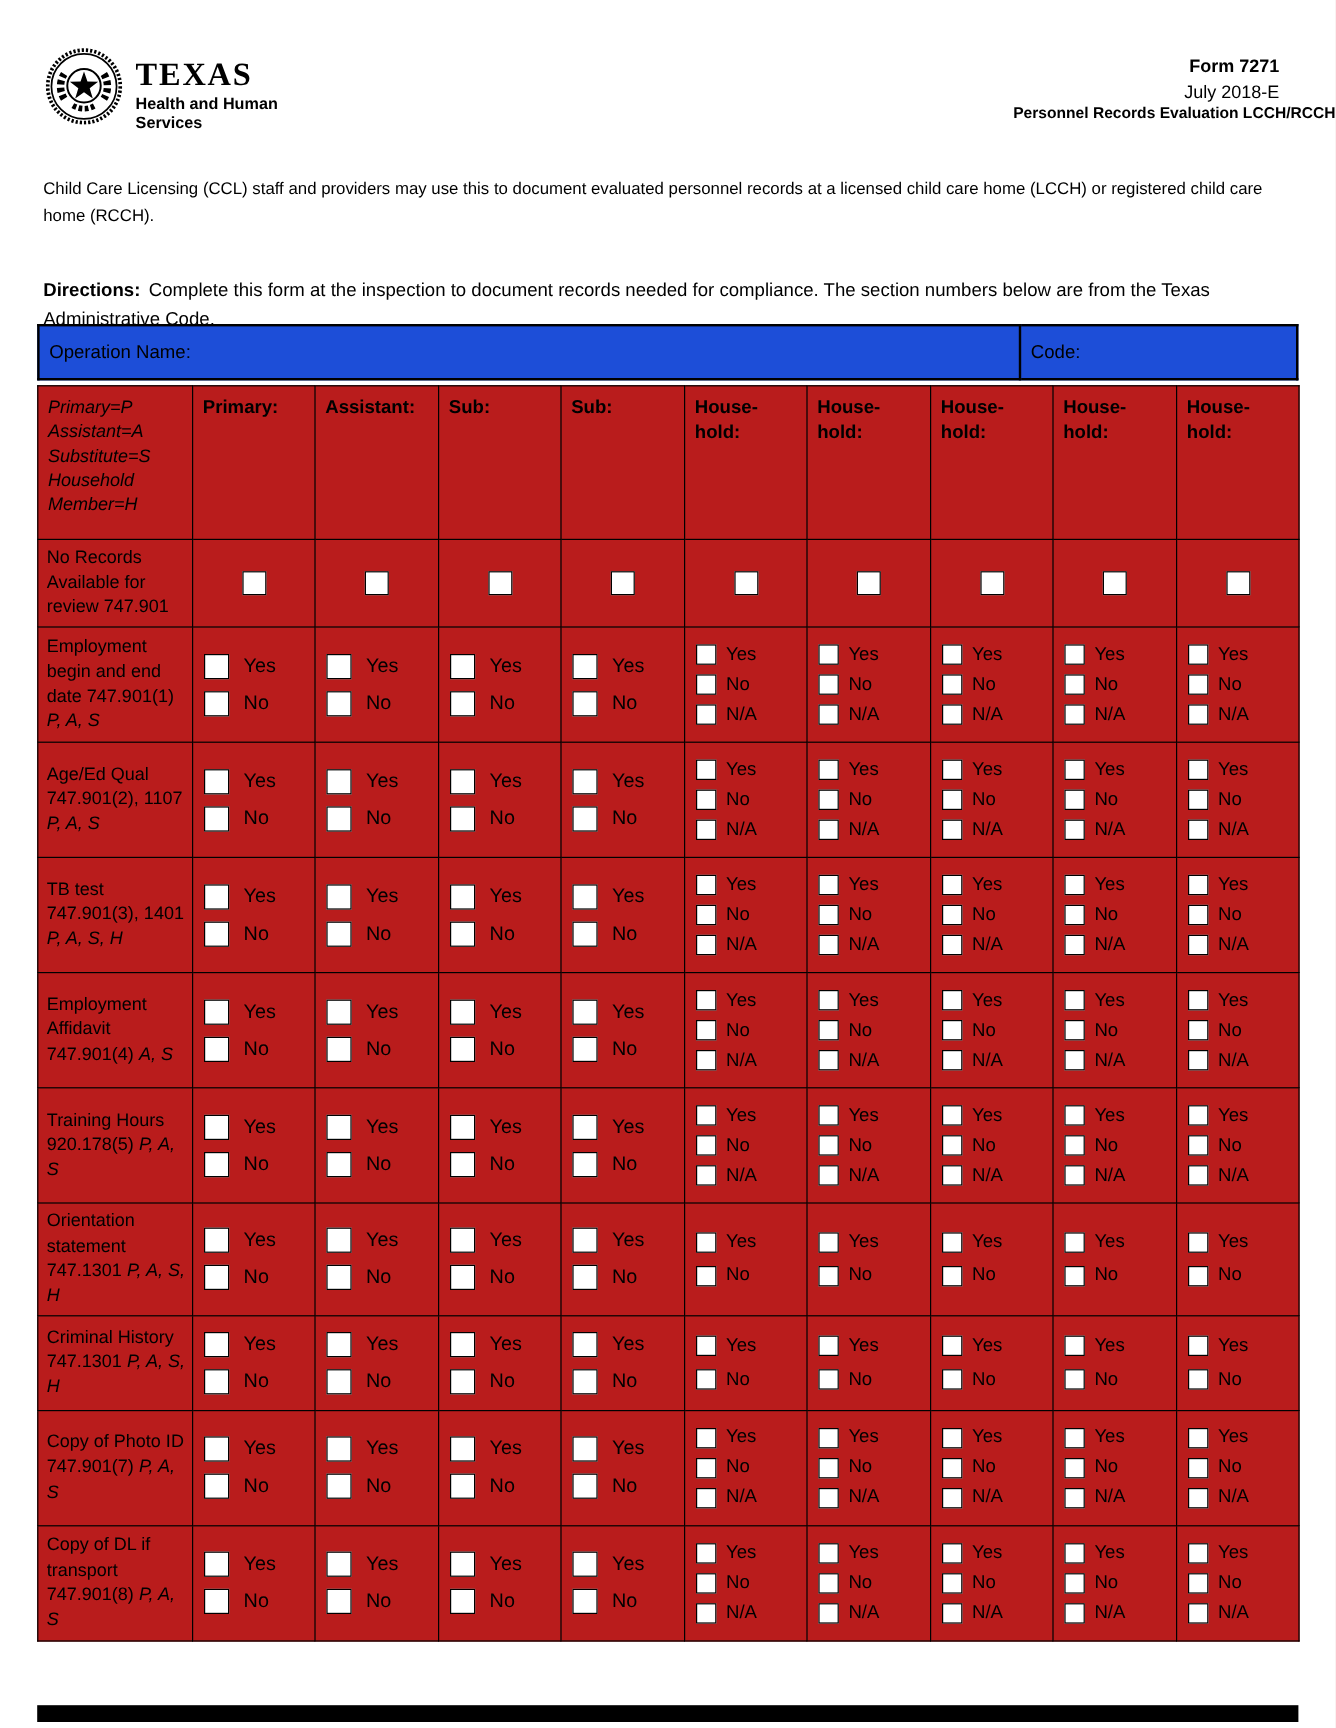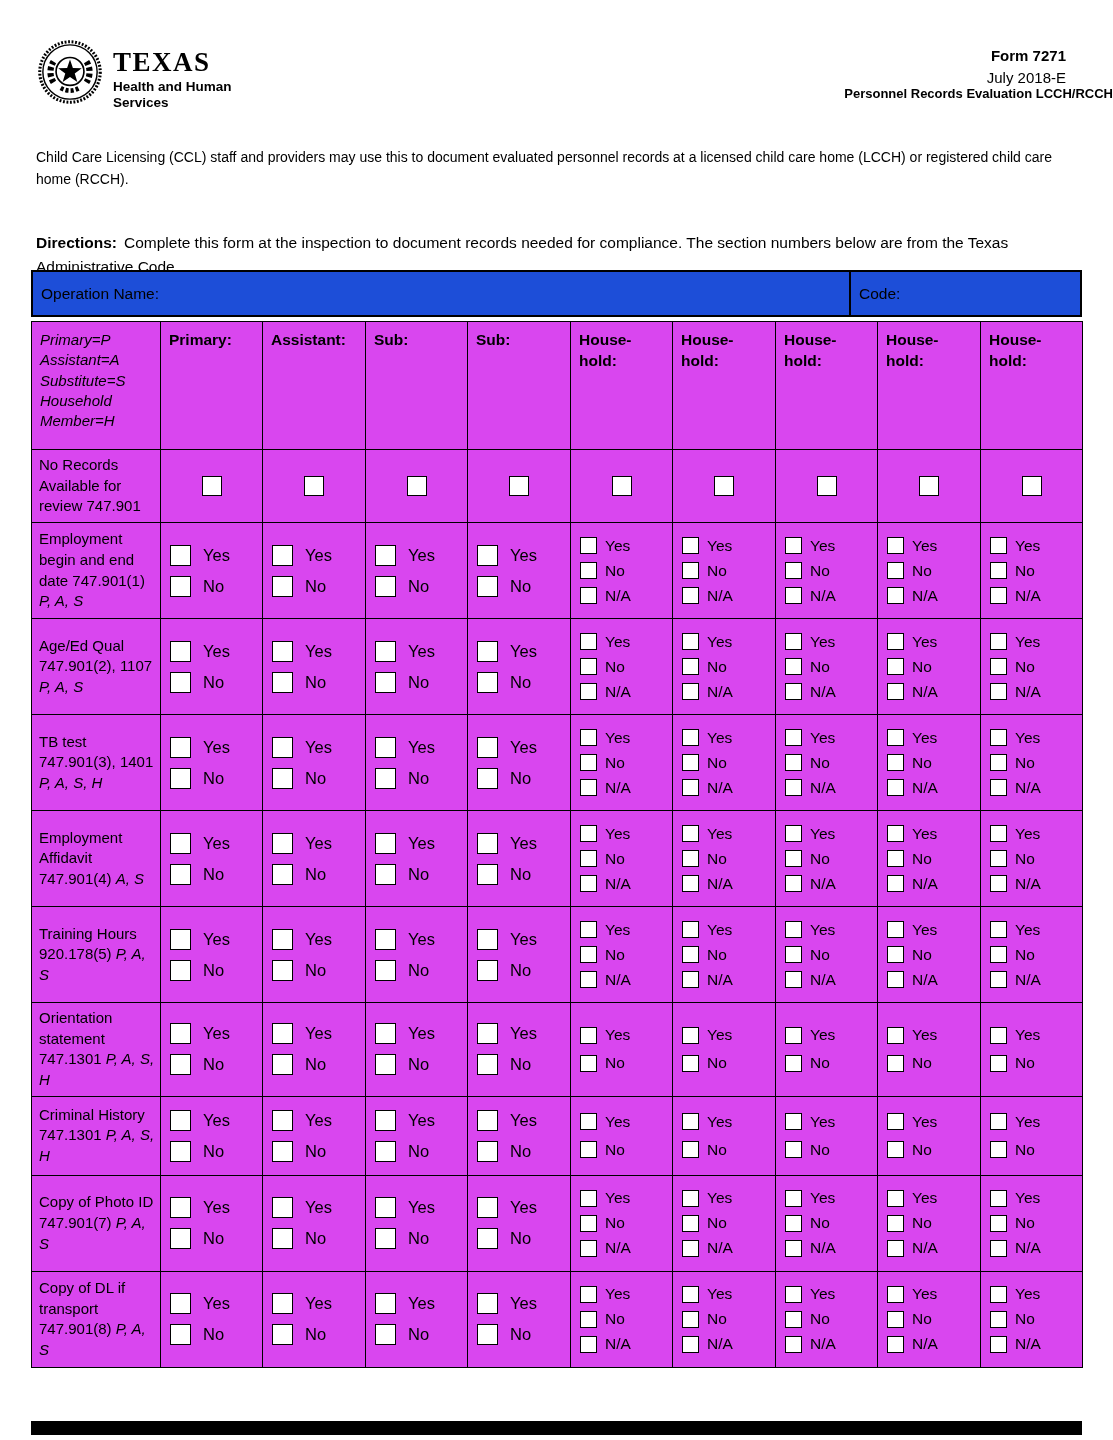--- a/index.html
+++ b/index.html
@@ -21,21 +21,21 @@
   .intro { position:absolute; left:36px; width:1046px; top:147px; font-size:14px; line-height:1.55; }
   .directions { position:absolute; left:36px; width:1046px; top:231px; font-size:15.5px; line-height:1.55; }
   .directions .dtext { margin-left:7px; }
 
   
   .info-table { position:absolute; left:31px; top:270px; width:1051px; border-collapse:collapse; background:#1d4ed8; }
   .info-table td { border:2px solid #000; height:45px; font-size:15.5px; padding:4px 8px; vertical-align:middle; }
   .info-table .op { width:818px; }
 
   
-  .main { position:absolute; left:31px; top:321px; width:1051px; border-collapse:collapse; table-layout:fixed; background:#d946ef; }
+  .main { position:absolute; left:31px; top:321px; width:1051px; border-collapse:collapse; table-layout:fixed; background:#b91c1c; }
   .main th, .main td { border:1.5px solid #000; }
   .main th { text-align:left; vertical-align:top; padding:8px 4px 8px 8px; font-size:15.5px; white-space:pre-line; height:128px; font-weight:bold; line-height:1.35; }
   .main th.legend { font-style:italic; font-weight:normal; font-size:15px; }
   .rlabel { font-size:15px; line-height:1.38; padding:5px 2px 5px 7px; vertical-align:middle; }
   .rlabel em { font-style:italic; }
   .cell { vertical-align:middle; padding:4px 0 4px 9px; }
   .opts { display:flex; flex-direction:column; justify-content:center; gap:10px; }
   .opts.solo { align-items:center; padding-right:9px; }
   .opt { display:flex; align-items:center; cursor:default; }
   .cb { display:inline-block; flex:0 0 auto; border:1.5px solid #000; background:#fff; width:17px; height:17px; }

